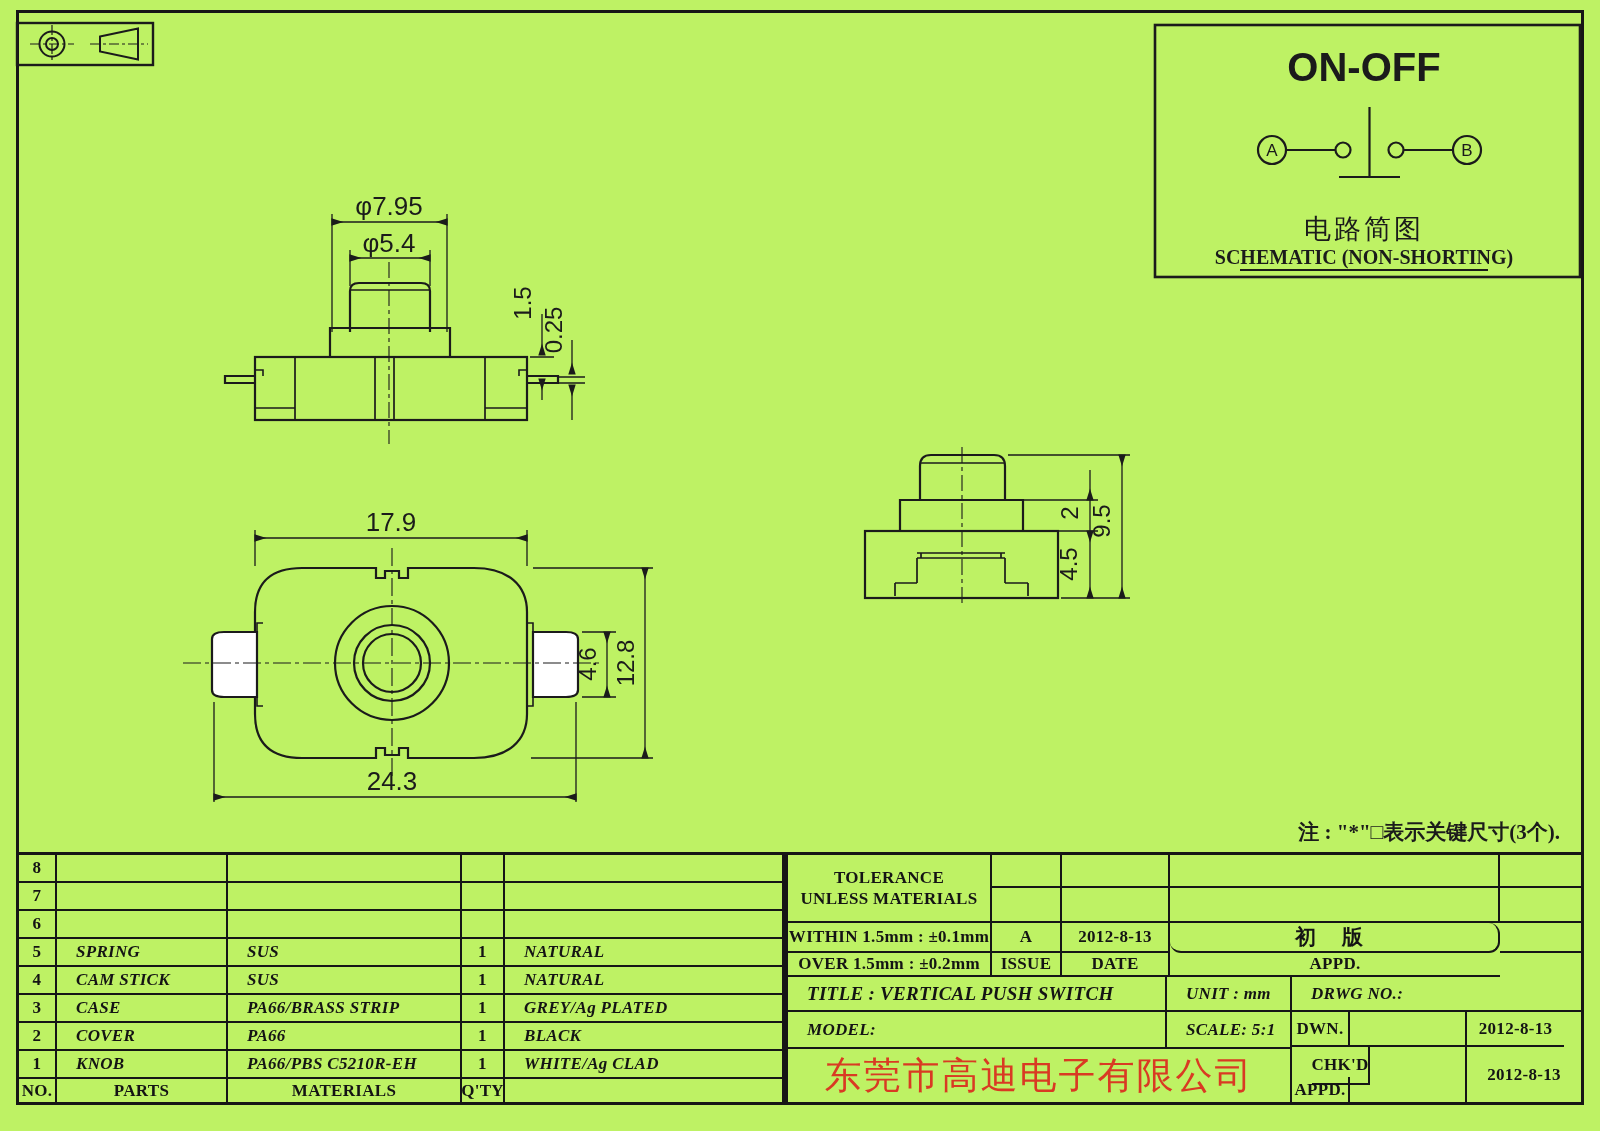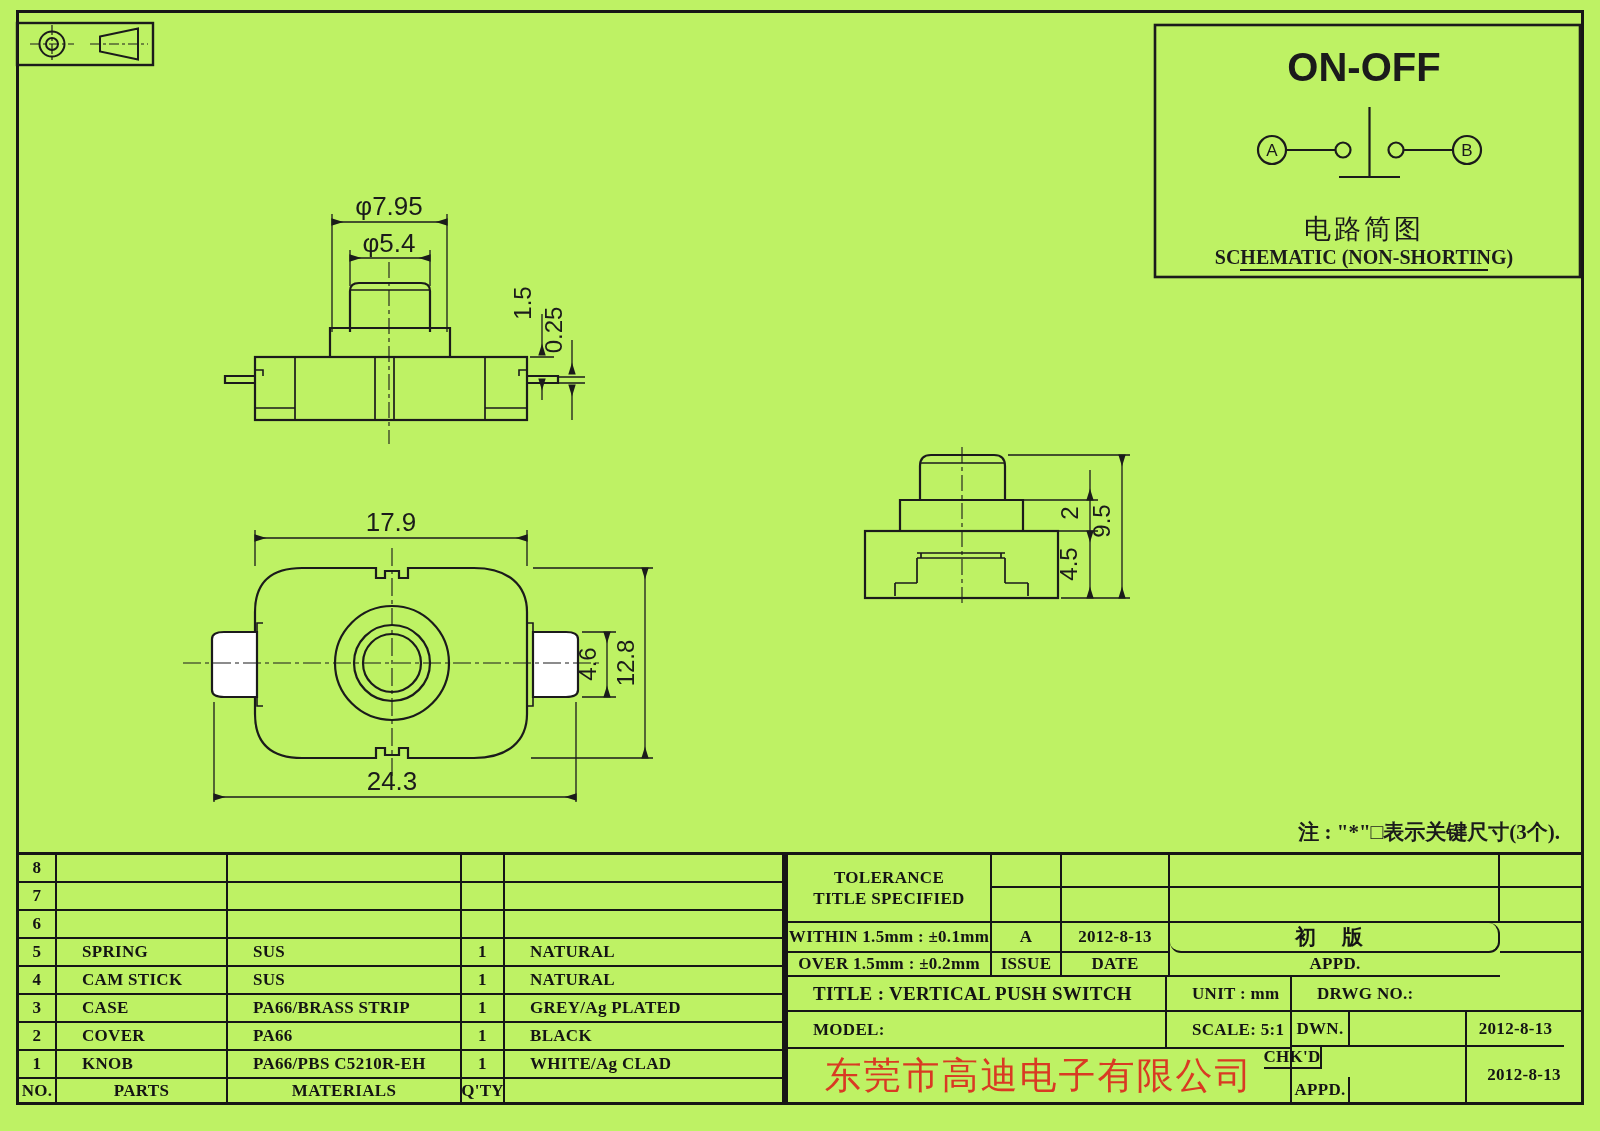--- a/index.html
+++ b/index.html
@@ -10,21 +10,21 @@
         border:3px solid #161616;box-sizing:border-box;}
   
   .blk{position:absolute;box-sizing:border-box;border:3px solid #161616;background:transparent;}
   .grid{display:grid;position:absolute;box-sizing:border-box;}
   .c{box-sizing:border-box;display:flex;align-items:center;overflow:hidden;
      font-family:"Liberation Serif",serif;font-weight:bold;font-size:17px;
      letter-spacing:.3px;white-space:nowrap;color:#141414;}
   .br{border-right:2px solid #161616;}
   .bb{border-bottom:2px solid #161616;}
   .ctr{justify-content:center;}
-  .lft{justify-content:flex-start;padding-left:25px;}
+  .lft{justify-content:flex-start;padding-left:19px;font-style:italic;}
   .two{flex-direction:column;justify-content:center;line-height:1.25;}
   .cjk{font-family:Liberation Sans, sans-serif;border-radius:11px;}
   .abs{position:absolute;box-sizing:border-box;display:flex;align-items:center;}
   #company-cell{justify-content:center;font-size:37px;font-weight:400;
      font-family:"Liberation Sans",sans-serif;letter-spacing:2px;}
   .rev-cn{font-size:21px;letter-spacing:10px;justify-content:center;}
 </style>
 </head>
 <body>
 
@@ -229,21 +229,21 @@
       <div class="c"></div>
     </div>
   </div>
 
   <div class="blk" style="left:785px;top:852px;width:799px;height:253px;">
 
     <div class="grid" style="left:0;top:0;width:793px;height:122px;
          grid-template-columns:204px 70px 108px 330px 1fr;grid-template-rows:33px 35px 30px 1fr;text-align:right;">
       <div class="c br bb ctr two" style="grid-row:1/3;">
         <span>TOLERANCE</span>
-        <span>TITLE  SPECIFIED</span>
+        <span>UNLESS  MATERIALS</span>
       </div>
       <div class="c br bb"></div>
       <div class="c br bb"></div>
       <div class="c br bb"></div>
       <div class="c bb"></div>
 
       <div class="c br bb"></div>
       <div class="c br bb"></div>
       <div class="c br bb"></div>
       <div class="c bb"></div>
@@ -268,19 +268,19 @@
 
     <div class="grid" style="left:0;top:157px;width:776px;height:35px;grid-template-columns:379px 125px 58px 117px 1fr;">
       <div class="c br lft">MODEL:</div>
       <div class="c br lft">SCALE:  5:1</div>
       <div class="c br bb ctr">DWN.</div>
       <div class="c br bb"></div>
       <div class="c bb ctr">2012-8-13</div>
     </div>
 
     <div class="abs br" id="company-cell" style="left: 0px; top: 192px; width: 504px; height: 55px; border-top: 2px solid rgb(22, 22, 22); color: rgb(217, 58, 35);">东莞市高迪电子有限公司</div>
-    <div class="abs c br bb ctr" style="left:476px;top:192px;width:58px;height:22px;">CHK'D</div>
+    <div class="abs c br bb ctr" style="left:524px;top:192px;width:58px;height:38px;">CHK'D</div>
     <div class="abs c br ctr" style="left:504px;top:222px;width:58px;height:25px;">APPD.</div>
     <div class="abs c br" style="left:562px;top:192px;width:117px;height:55px;"></div>
     <div class="abs c ctr" style="left:679px;top:192px;width:114px;height:55px;">2012-8-13</div>
   </div>
 
 </div>
 
 </body></html>

